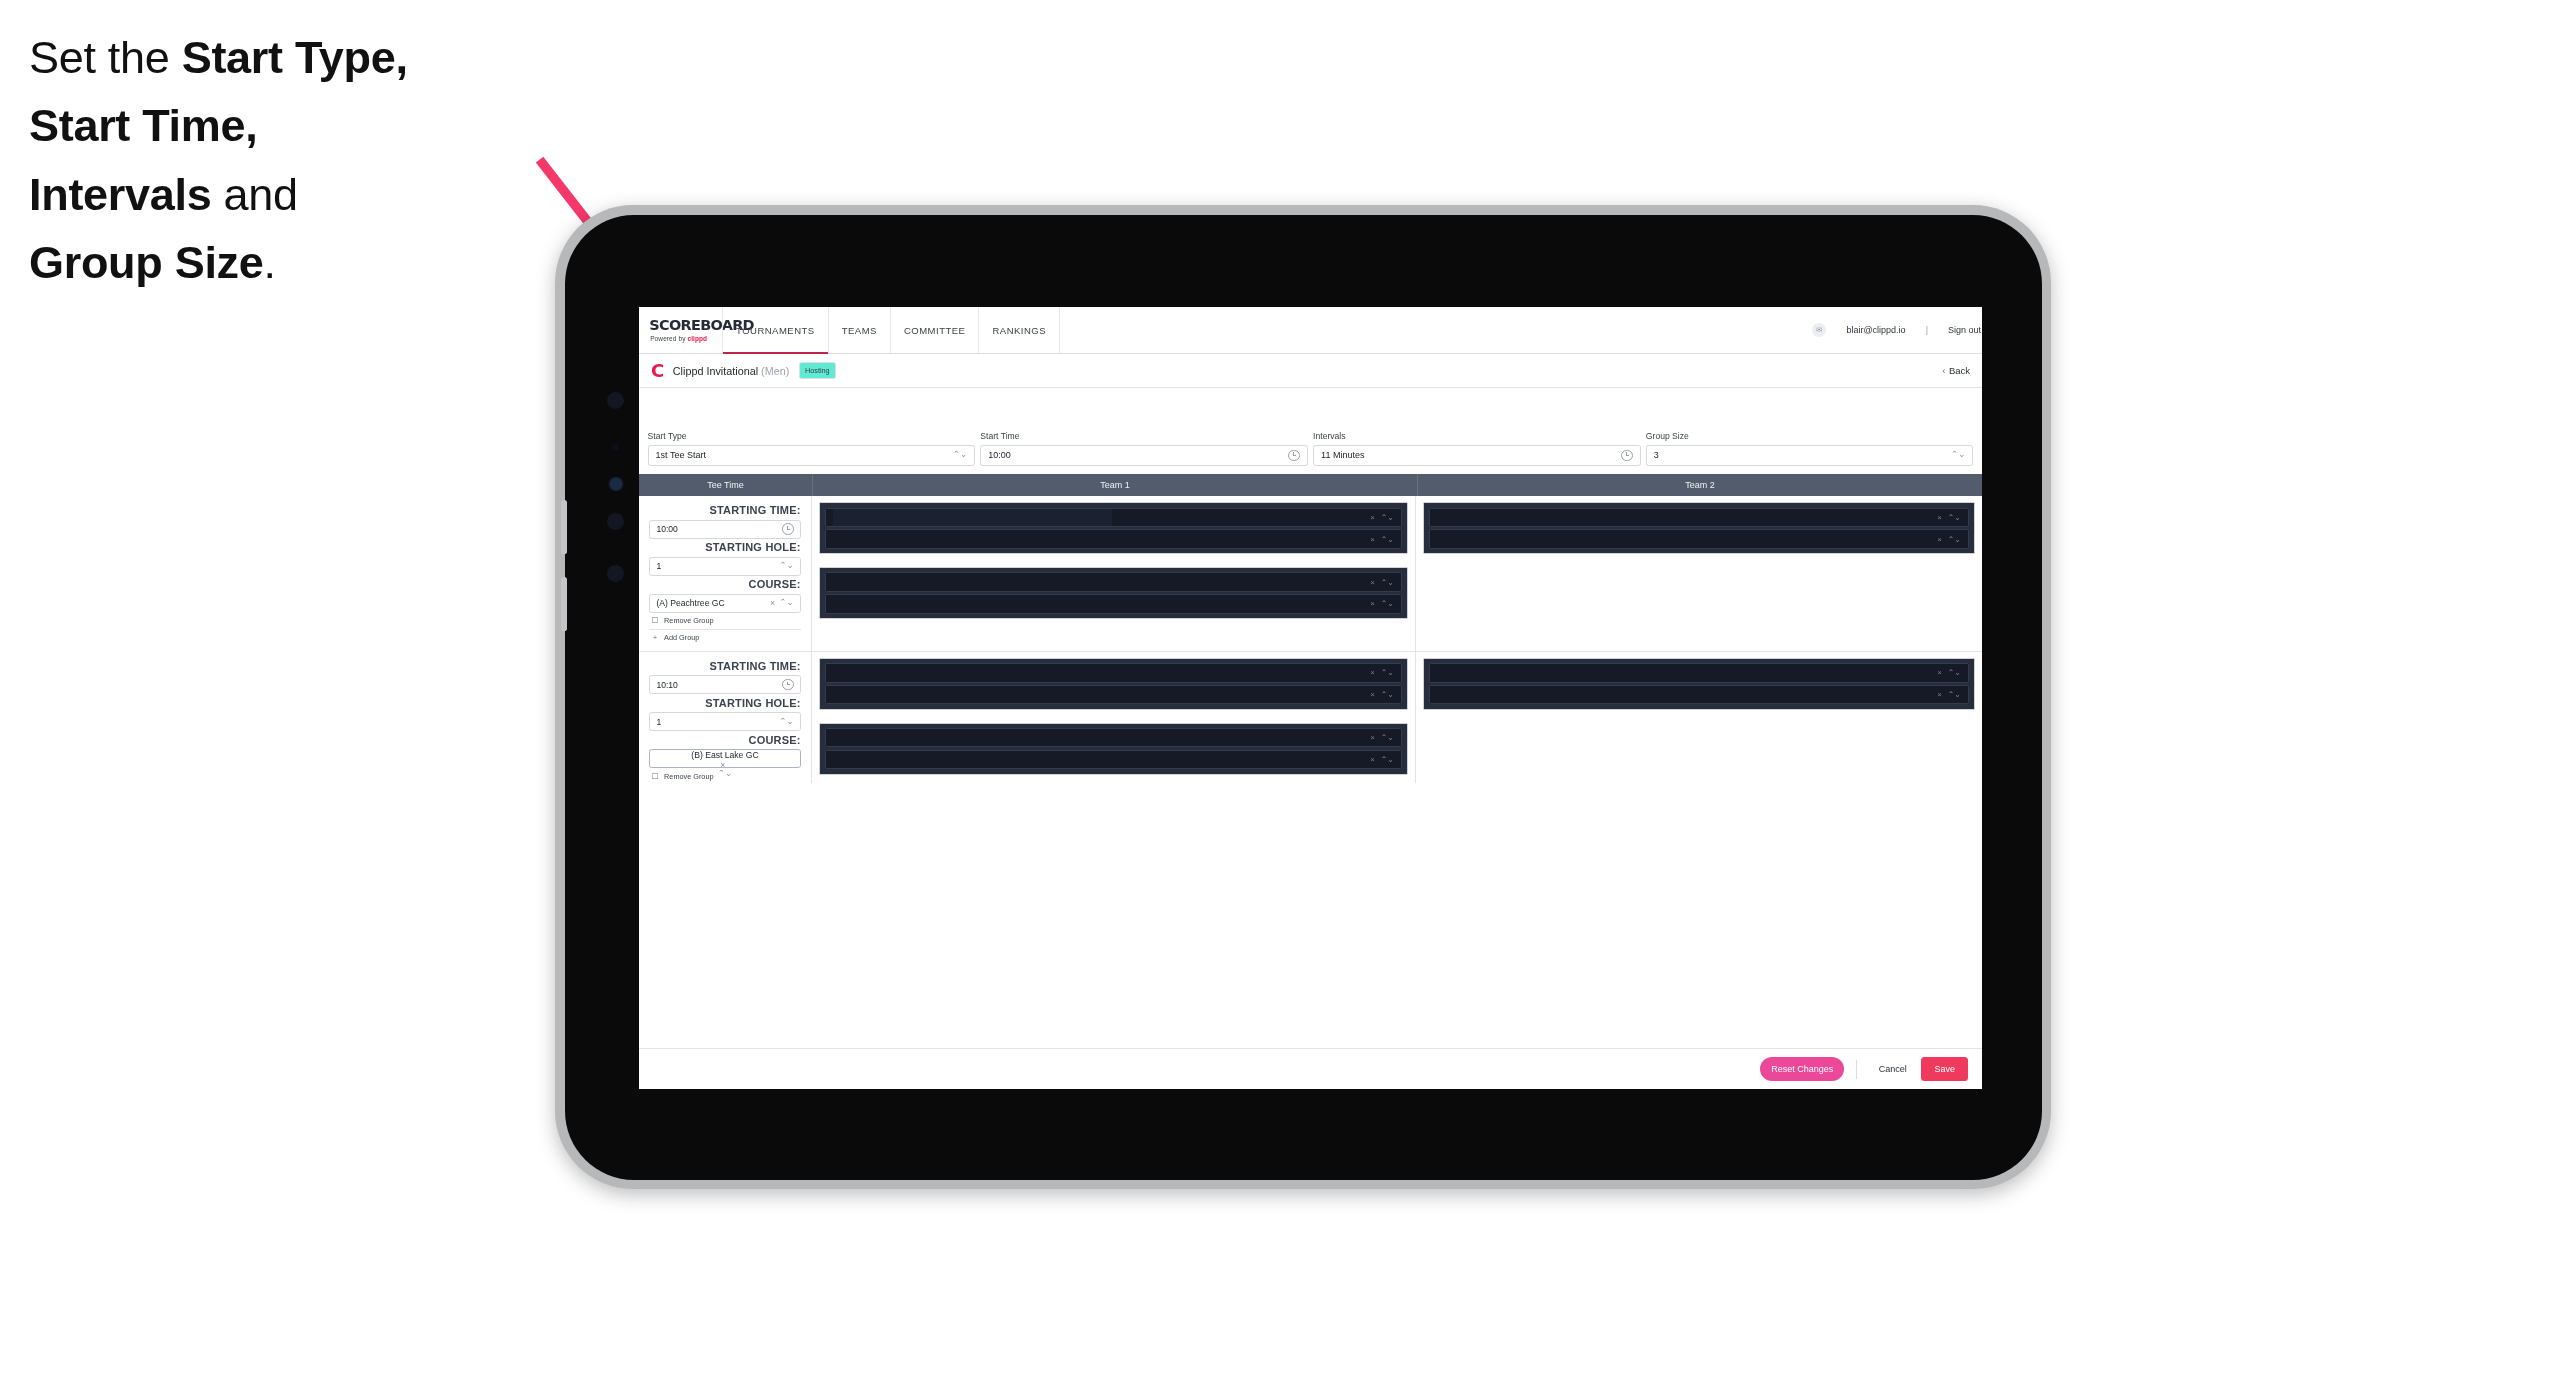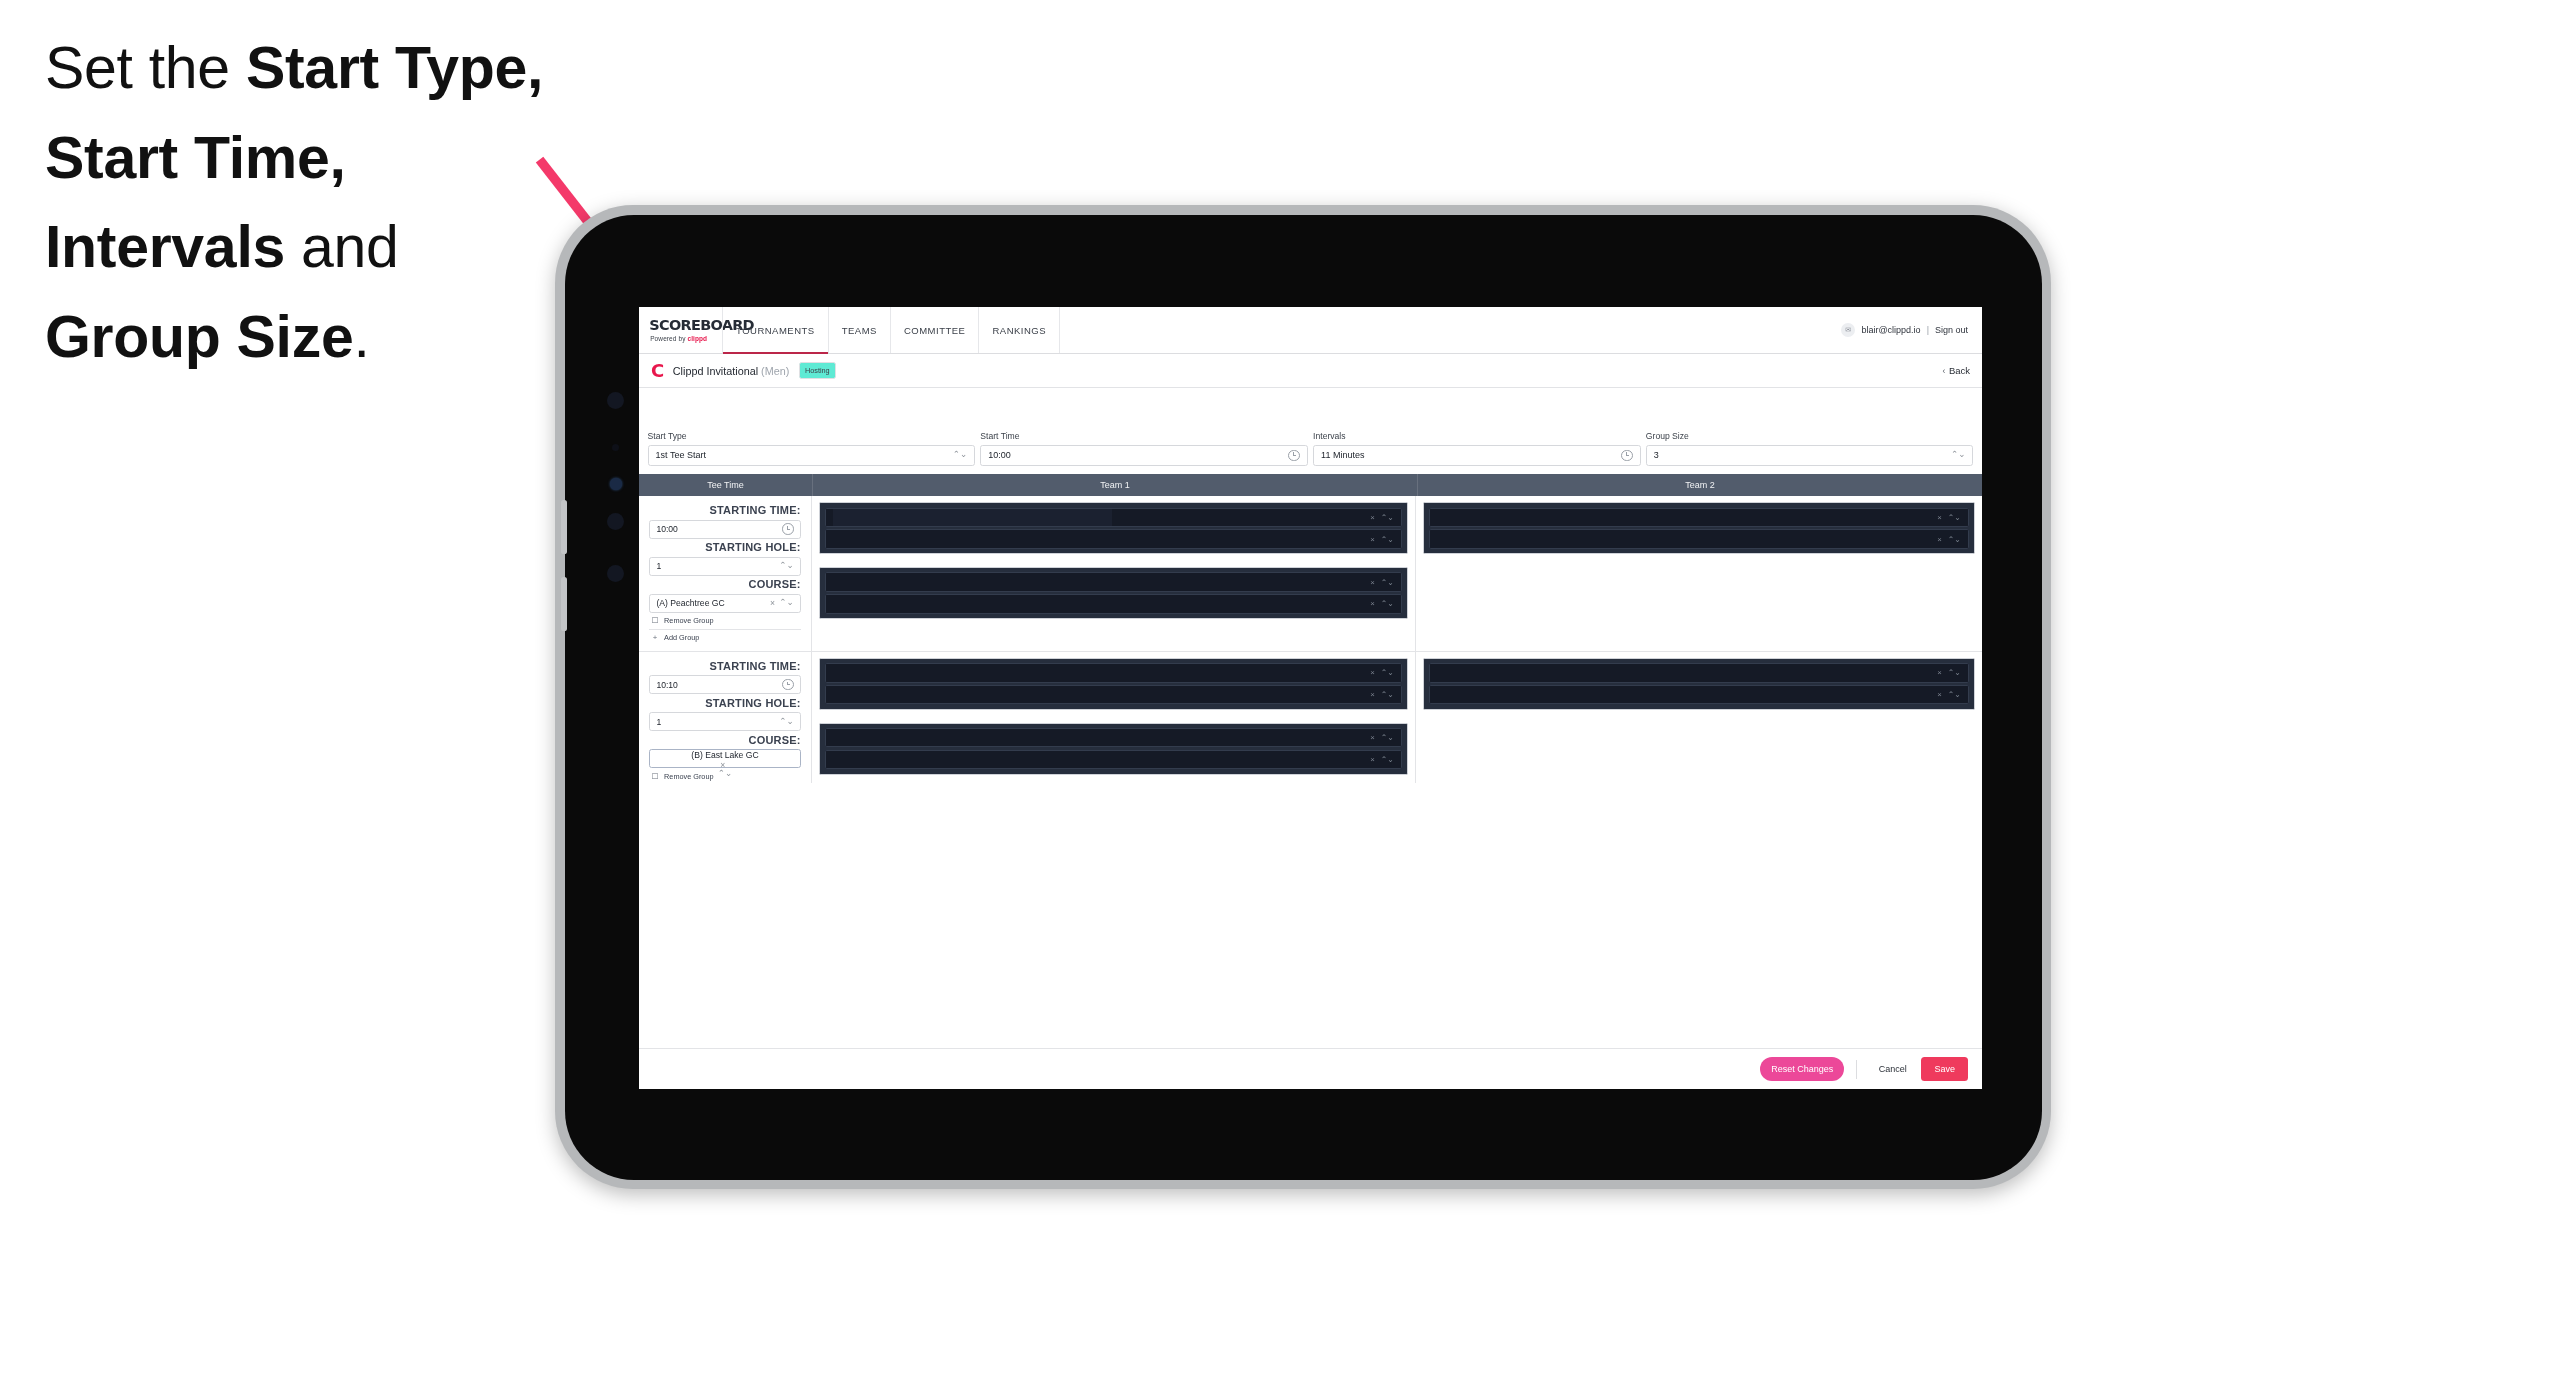--- a/index.html
+++ b/index.html
@@ -6,22 +6,22 @@
   body{
     width:2576px;height:1386px;
     background:#ffffff;
     font-family:"Liberation Sans", sans-serif;
     overflow:hidden;position:relative;
   }
 
   
   .caption{
     position:absolute;left:29px;top:24px;width:535px;
-    font-size:59px;line-height:1.52;color:#111111;
-    font-weight:400;letter-spacing:-0.3px;margin-left:16px;
+    font-size:45px;line-height:1.52;color:#111111;
+    font-weight:400;letter-spacing:-0.3px;
   }
   .caption b{font-weight:700;}
 
   
   .arrow-svg{position:absolute;left:518px;top:138px;width:362px;height:362px;pointer-events:none;}
 
   
   .tablet{
     position:absolute;left:555px;top:205px;width:1496px;height:984px;
     background:#b6b8ba;border-radius:78px;
@@ -67,21 +67,21 @@
   .navtab{
     display:flex;align-items:center;padding:0 13px;
     font-size:9.5px;letter-spacing:0.5px;color:#3b4049;
     border-right:0.9px solid #e6e7ea;position:relative;cursor:pointer;
   }
   .navtab:first-child{border-left:0.9px solid #e6e7ea;}
   .navtab.active::after{
     content:"";position:absolute;left:0;right:0;bottom:-0.9px;height:2.2px;background:#bb2649;
   }
   .nav-spacer{flex:1;}
-  .user-area{display:flex;align-items:center;padding-right:14px;gap:6px;}
+  .user-area{display:flex;align-items:center;padding-right:1px;gap:20px;}
   .avatar{
     width:14.7px;height:14.7px;border-radius:50%;background:#eceef1;
     display:flex;align-items:center;justify-content:center;
     font-size:7px;color:#8b9099;
   }
   .user-email{font-size:9px;color:#2e333c;}
   .user-sep{font-size:9px;color:#9aa0a8;}
   .signout{font-size:9px;color:#2e333c;cursor:pointer;}
 
   

